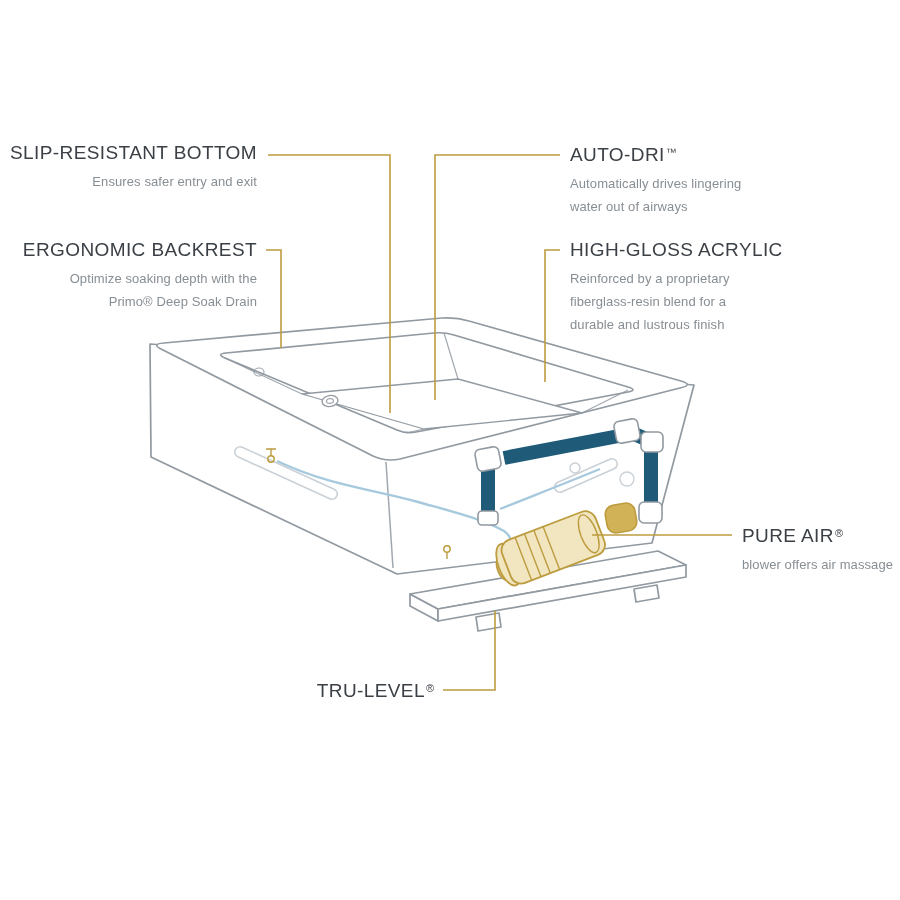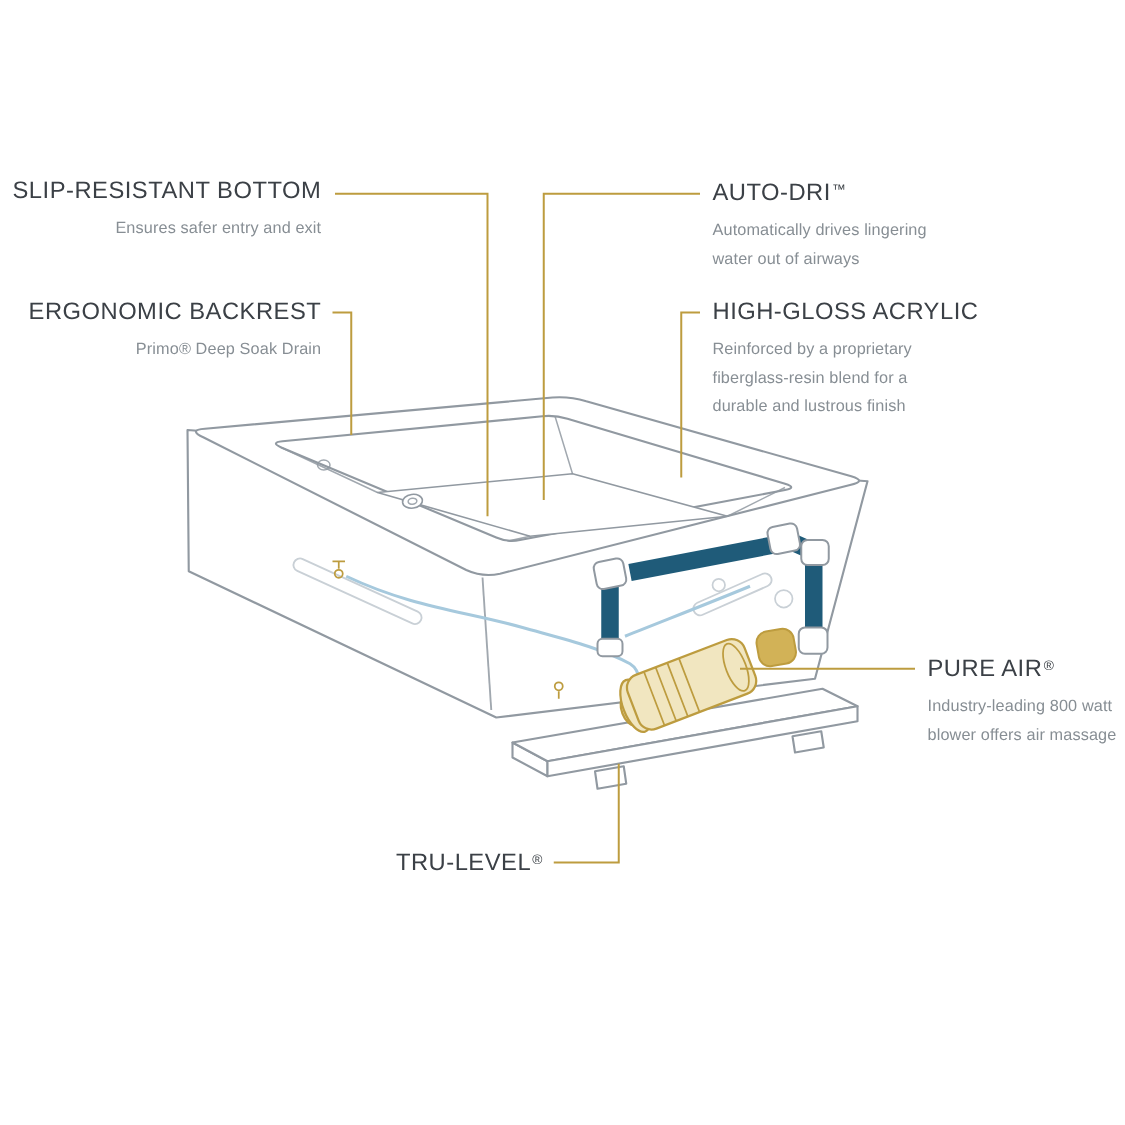--- a/index.html
+++ b/index.html
@@ -136,39 +136,39 @@
     </g>
   </svg>
 
   <section class="callout align-right" style="left:0;top:141px;width:257px">
     <h2><span>SLIP-RESISTANT BOTTOM</span></h2>
     <p>Ensures safer entry and exit</p>
   </section>
 
   <section class="callout align-right" style="left:0;top:238px;width:257px">
     <h2><span>ERGONOMIC BACKREST</span></h2>
+    <p>Optimize soaking depth with the</p>
     <p>Primo® Deep Soak Drain</p>
   </section>
 
   <section class="callout" style="left:570px;top:238px">
     <h2><span>HIGH-GLOSS ACRYLIC</span></h2>
     <p>Reinforced by a proprietary</p>
     <p>fiberglass-resin blend for a</p>
     <p>durable and lustrous finish</p>
   </section>
 
   <section class="callout" style="left:570px;top:141px">
     <h2><span>AUTO-DRI</span><span class="mark">™</span></h2>
     <p>Automatically drives lingering</p>
     <p>water out of airways</p>
   </section>
 
   <section class="callout" style="left:742px;top:522px">
     <h2><span>PURE AIR</span><span class="mark">®</span></h2>
-    <p>Industry-leading 800 watt</p>
     <p>blower offers air massage</p>
   </section>
 
   <section class="callout align-right" style="left:270px;top:677px;width:164px">
     <h2><span>TRU-LEVEL</span><span class="mark">®</span></h2>
   </section>
 
 </div>
 
 </body></html>

